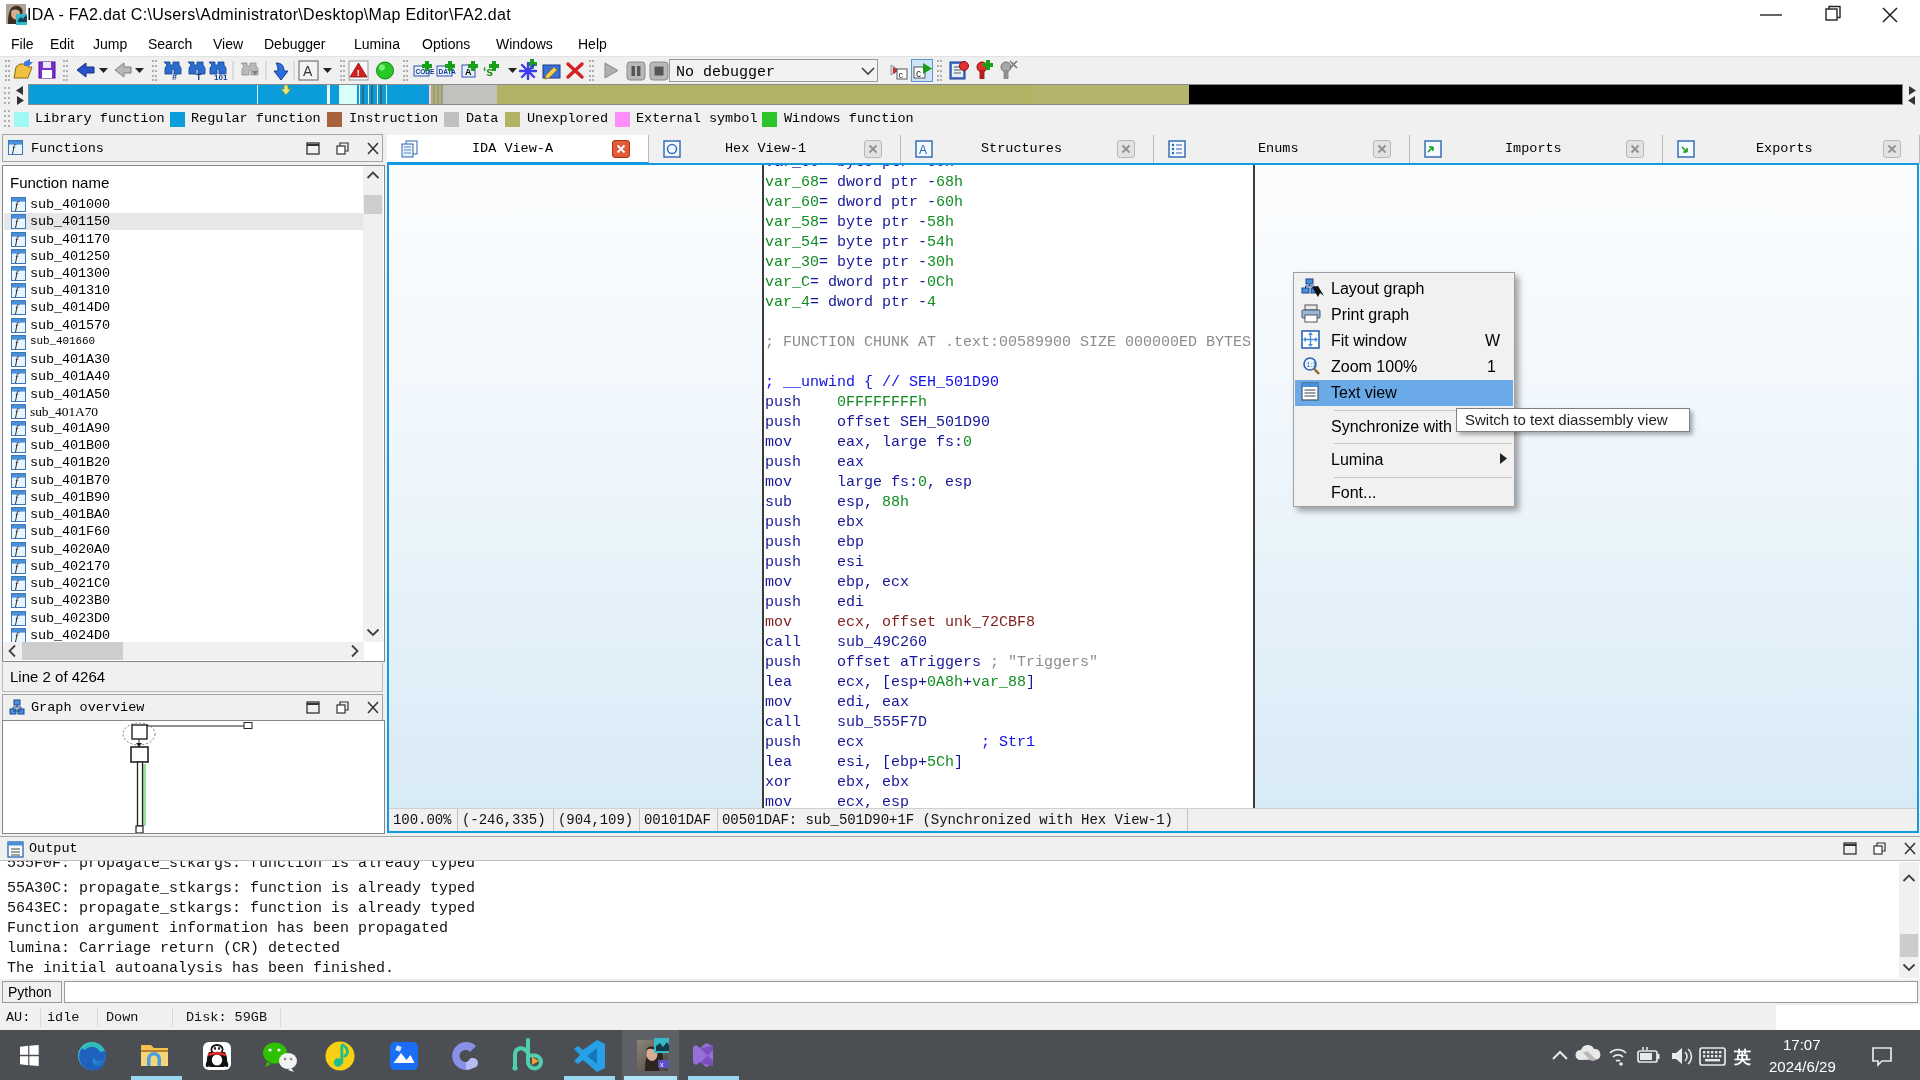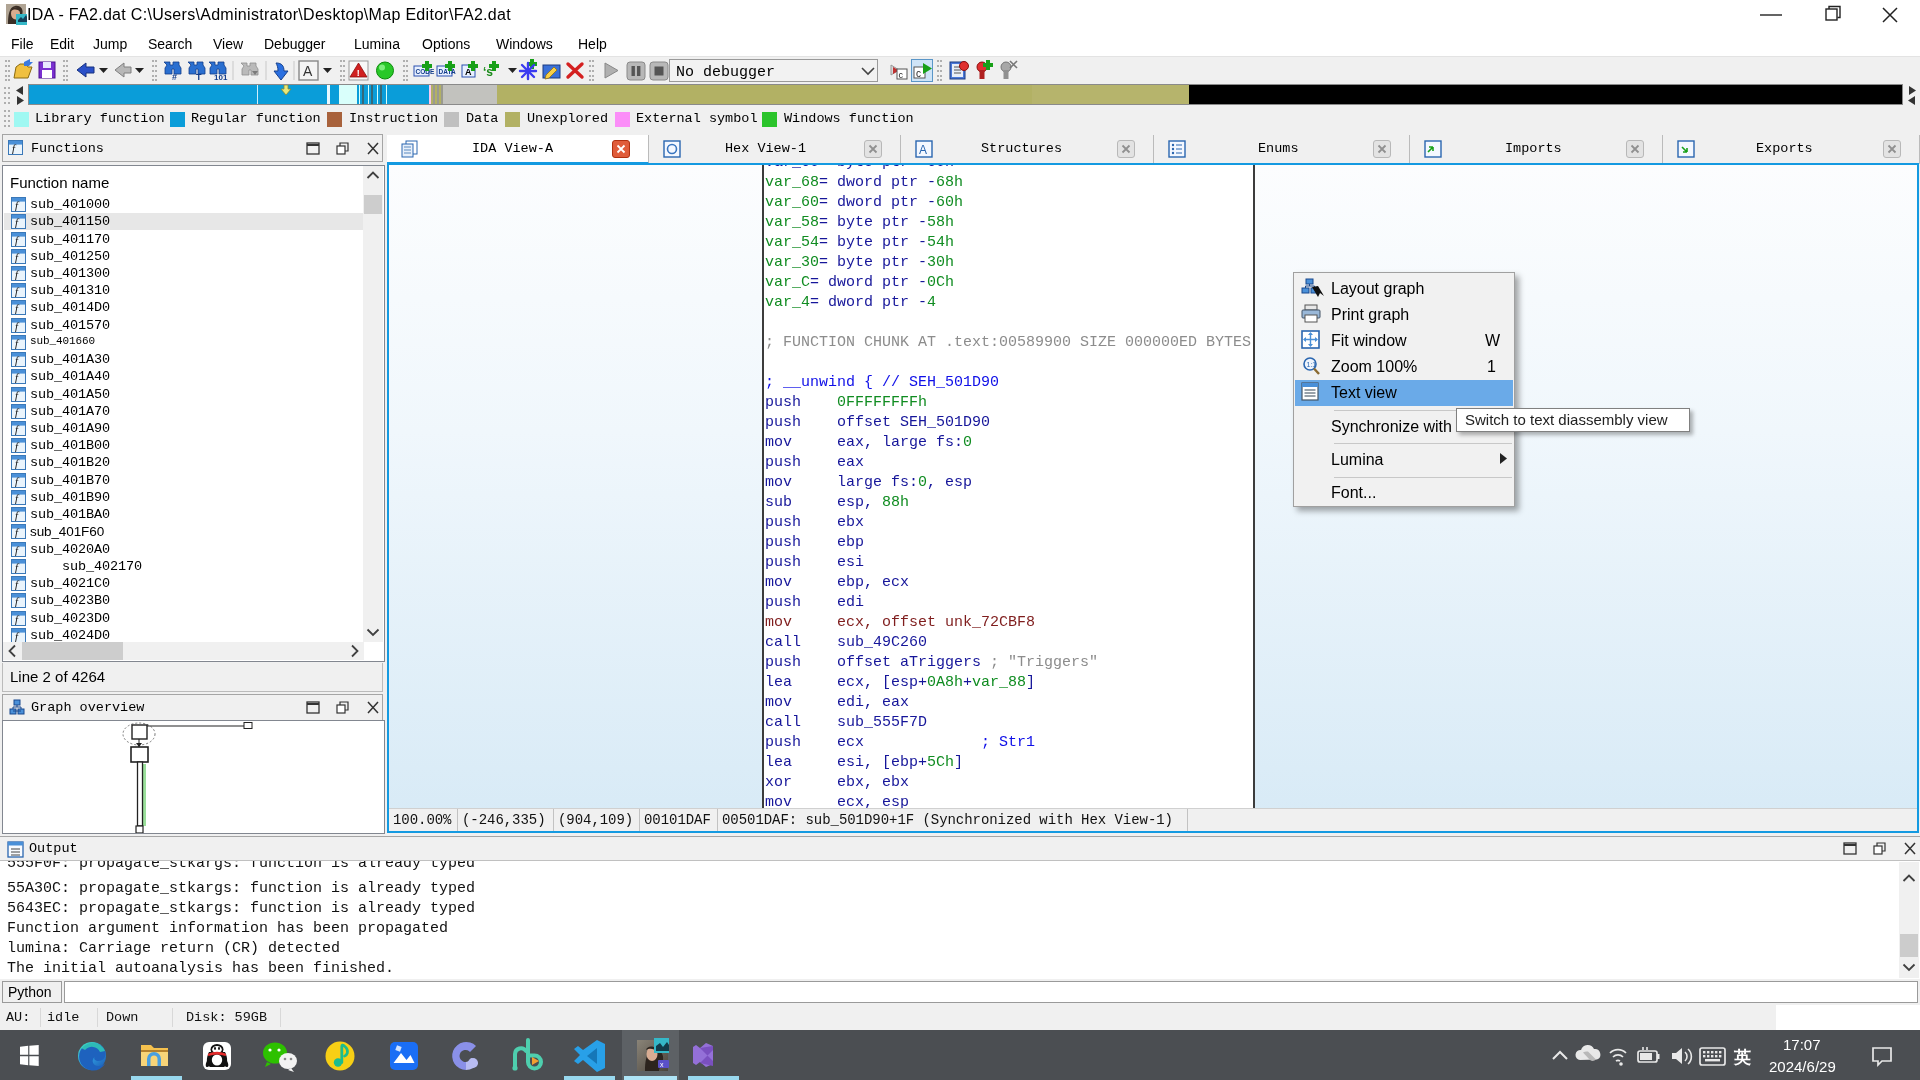--- a/index.html
+++ b/index.html
@@ -373,21 +373,21 @@
       <span style="position:absolute;left:26px;top:1px;font-family:'Liberation Mono',monospace;font-size:13.5px;letter-spacing:-0.1px;color:#000;">sub_401A50</span>
     </div>
     <div style="position:absolute;left:1px;top:236.8px;width:360px;height:17px;">
       <div style="position:absolute;left:7px;top:1px;width:15px;height:15px;">
         <svg width="15" height="15" viewBox="0 0 15 15" style="position:absolute;left:0;top:0">
           <rect x="0.5" y="0.5" width="14" height="14" fill="#eaf4fc" stroke="#3a78b8"></rect>
           <rect x="1" y="1" width="13" height="3.6" fill="#4a90d8"></rect>
           <text x="4" y="12" font-size="11" font-style="italic" font-family="Liberation Serif,serif" fill="#111">f</text>
         </svg>
       </div>
-      <span style="position:absolute;left:26px;top:1px;font-family:Liberation Mono, monospace;font-size:13.5px;letter-spacing:-0.1px;color:#000;">sub_401A70</span>
+      <span style="position:absolute;left:26px;top:1px;font-family:Liberation Serif, serif;font-size:13.5px;letter-spacing:-0.1px;color:#000;">sub_401A70</span>
     </div>
     <div style="position:absolute;left:1px;top:254.0px;width:360px;height:17px;">
       <div style="position:absolute;left:7px;top:1px;width:15px;height:15px;">
         <svg width="15" height="15" viewBox="0 0 15 15" style="position:absolute;left:0;top:0">
           <rect x="0.5" y="0.5" width="14" height="14" fill="#eaf4fc" stroke="#3a78b8"></rect>
           <rect x="1" y="1" width="13" height="3.6" fill="#4a90d8"></rect>
           <text x="4" y="12" font-size="11" font-style="italic" font-family="Liberation Serif,serif" fill="#111">f</text>
         </svg>
       </div>
       <span style="position:absolute;left:26px;top:1px;font-family:'Liberation Mono',monospace;font-size:13.5px;letter-spacing:-0.1px;color:#000;">sub_401A90</span>
@@ -443,41 +443,41 @@
       <span style="position:absolute;left:26px;top:1px;font-family:'Liberation Mono',monospace;font-size:13.5px;letter-spacing:-0.1px;color:#000;">sub_401BA0</span>
     </div>
     <div style="position:absolute;left:1px;top:357.4px;width:360px;height:17px;">
       <div style="position:absolute;left:7px;top:1px;width:15px;height:15px;">
         <svg width="15" height="15" viewBox="0 0 15 15" style="position:absolute;left:0;top:0">
           <rect x="0.5" y="0.5" width="14" height="14" fill="#eaf4fc" stroke="#3a78b8"></rect>
           <rect x="1" y="1" width="13" height="3.6" fill="#4a90d8"></rect>
           <text x="4" y="12" font-size="11" font-style="italic" font-family="Liberation Serif,serif" fill="#111">f</text>
         </svg>
       </div>
-      <span style="position:absolute;left:26px;top:1px;font-family:Liberation Sans, sans-serif;font-size:13.5px;letter-spacing:-0.1px;color:#000;">sub_401F60</span>
+      <span style="position:absolute;left:26px;top:1px;font-family:Liberation Mono, monospace;font-size:13.5px;letter-spacing:-0.1px;color:#000;">sub_401F60</span>
     </div>
     <div style="position:absolute;left:1px;top:374.6px;width:360px;height:17px;">
       <div style="position:absolute;left:7px;top:1px;width:15px;height:15px;">
         <svg width="15" height="15" viewBox="0 0 15 15" style="position:absolute;left:0;top:0">
           <rect x="0.5" y="0.5" width="14" height="14" fill="#eaf4fc" stroke="#3a78b8"></rect>
           <rect x="1" y="1" width="13" height="3.6" fill="#4a90d8"></rect>
           <text x="4" y="12" font-size="11" font-style="italic" font-family="Liberation Serif,serif" fill="#111">f</text>
         </svg>
       </div>
       <span style="position:absolute;left:26px;top:1px;font-family:'Liberation Mono',monospace;font-size:13.5px;letter-spacing:-0.1px;color:#000;">sub_4020A0</span>
     </div>
     <div style="position:absolute;left:1px;top:391.8px;width:360px;height:17px;">
       <div style="position:absolute;left:7px;top:1px;width:15px;height:15px;">
         <svg width="15" height="15" viewBox="0 0 15 15" style="position:absolute;left:0;top:0">
           <rect x="0.5" y="0.5" width="14" height="14" fill="#eaf4fc" stroke="#3a78b8"></rect>
           <rect x="1" y="1" width="13" height="3.6" fill="#4a90d8"></rect>
           <text x="4" y="12" font-size="11" font-style="italic" font-family="Liberation Serif,serif" fill="#111">f</text>
         </svg>
       </div>
-      <span style="position:absolute;left:26px;top:1px;font-family:'Liberation Mono',monospace;font-size:13.5px;letter-spacing:-0.1px;color:#000;margin-left:32px;">sub_402170</span>
+      <span style="position:absolute;left:26px;top:1px;font-family:'Liberation Mono',monospace;font-size:13.5px;letter-spacing:-0.1px;color:#000;">sub_402170</span>
     </div>
     <div style="position:absolute;left:1px;top:409.1px;width:360px;height:17px;">
       <div style="position:absolute;left:7px;top:1px;width:15px;height:15px;">
         <svg width="15" height="15" viewBox="0 0 15 15" style="position:absolute;left:0;top:0">
           <rect x="0.5" y="0.5" width="14" height="14" fill="#eaf4fc" stroke="#3a78b8"></rect>
           <rect x="1" y="1" width="13" height="3.6" fill="#4a90d8"></rect>
           <text x="4" y="12" font-size="11" font-style="italic" font-family="Liberation Serif,serif" fill="#111">f</text>
         </svg>
       </div>
       <span style="position:absolute;left:26px;top:1px;font-family:'Liberation Mono',monospace;font-size:13.5px;letter-spacing:-0.1px;color:#000;">sub_4021C0</span>

